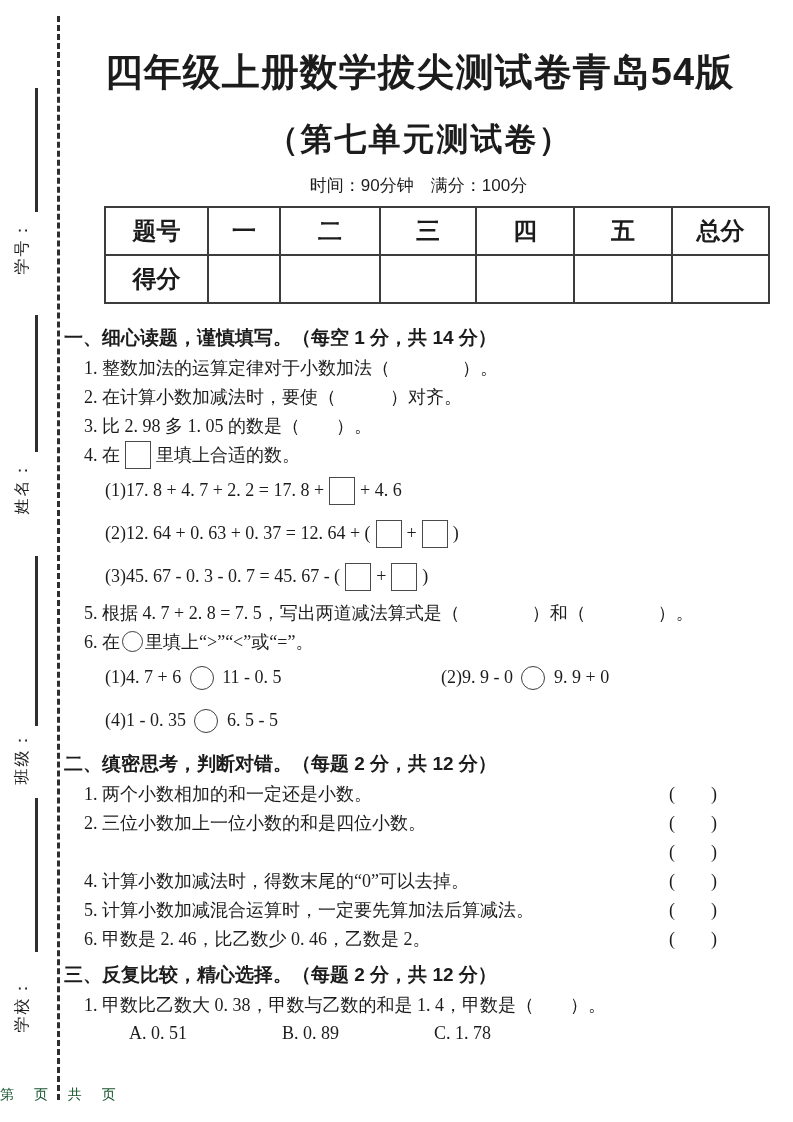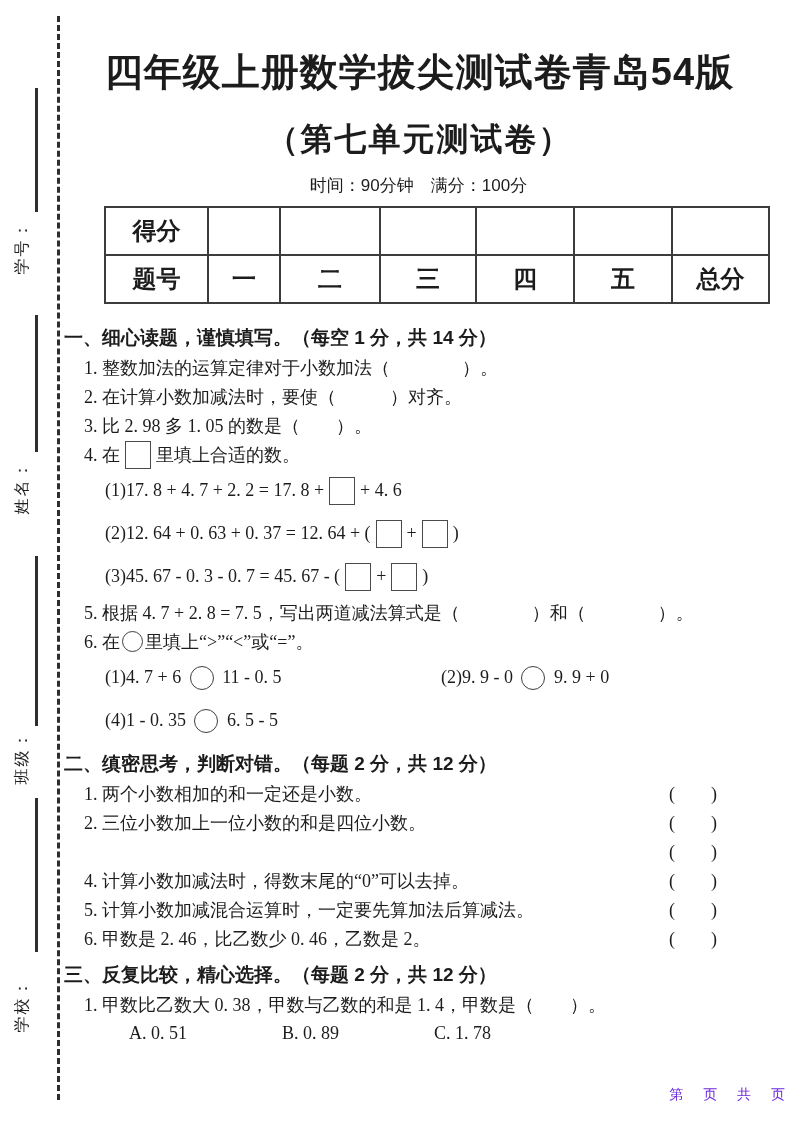--- a/index.html
+++ b/index.html
@@ -83,21 +83,21 @@
     width:22px;height:22px;flex:none;display:inline-block;
     border:1.5px solid #3e3e3e;border-radius:50%;background:#fff;margin:0 4px;
   }
   .circle.sm{width:19px;height:19px;margin:0 2px;}
   .spacer{display:inline-block;flex:none;height:1px;}
   .right-paren{margin-left:auto;margin-right:58px;white-space:pre;flex:none;}
   .col{display:flex;align-items:center;flex:none;}
 
   .footer{
     position:absolute;left:0;top:1086px;width:100%;
-    text-align:right;font-size:14px;letter-spacing:8px;color:#6d28d9;
+    text-align:left;font-size:14px;letter-spacing:8px;color:#14532d;
     font-family:"Liberation Sans","DejaVu Sans",sans-serif;
   }
 </style>
 </head>
 <body>
 
 <div class="page">
 
   <div class="cut-line"></div>
 
@@ -130,36 +130,36 @@
         <col style="width:103px">
           <col style="width:72px">
           <col style="width:100px">
         <col style="width:96px">
           <col style="width:98px">
           <col style="width:98px">
           <col style="width:97px">
       </colgroup>
       <tbody>
           <tr>
-        <td>得分</td>
-        <td></td>
-        <td></td>
-        <td></td>
-        <td></td>
-        <td></td>
-        <td></td>
-      </tr>
-      <tr>
         <td>题号</td>
         <td>一</td>
         <td>二</td>
         <td>三</td>
         <td>四</td>
         <td>五</td>
         <td>总分</td>
+      </tr>
+      <tr>
+        <td>得分</td>
+        <td></td>
+        <td></td>
+        <td></td>
+        <td></td>
+        <td></td>
+        <td></td>
       </tr>
     </tbody>
       </table>
 
     <div class="questions">
         <div class="section">
           <div class="section-heading">一、细心读题，谨慎填写。（每空 1 分，共 14 分）</div>
           <div class="q-line ind1">
             <span class="txt">1. 整数加法的运算定律对于小数加法（　　　　）。</span>
           </div>

